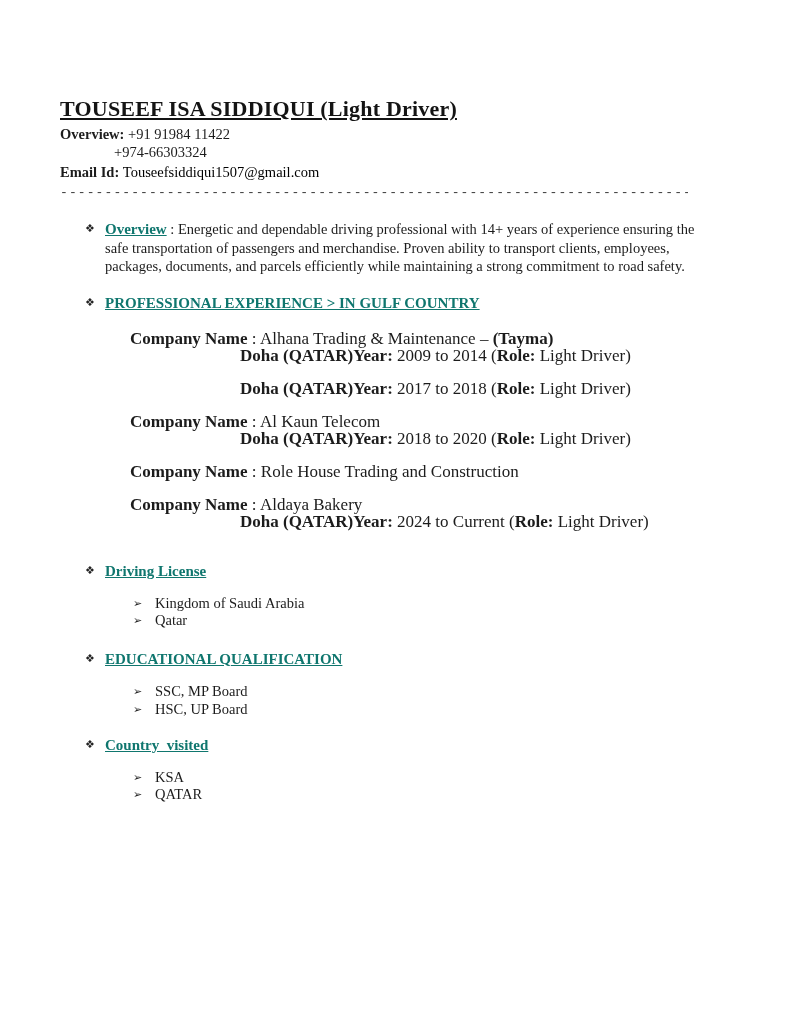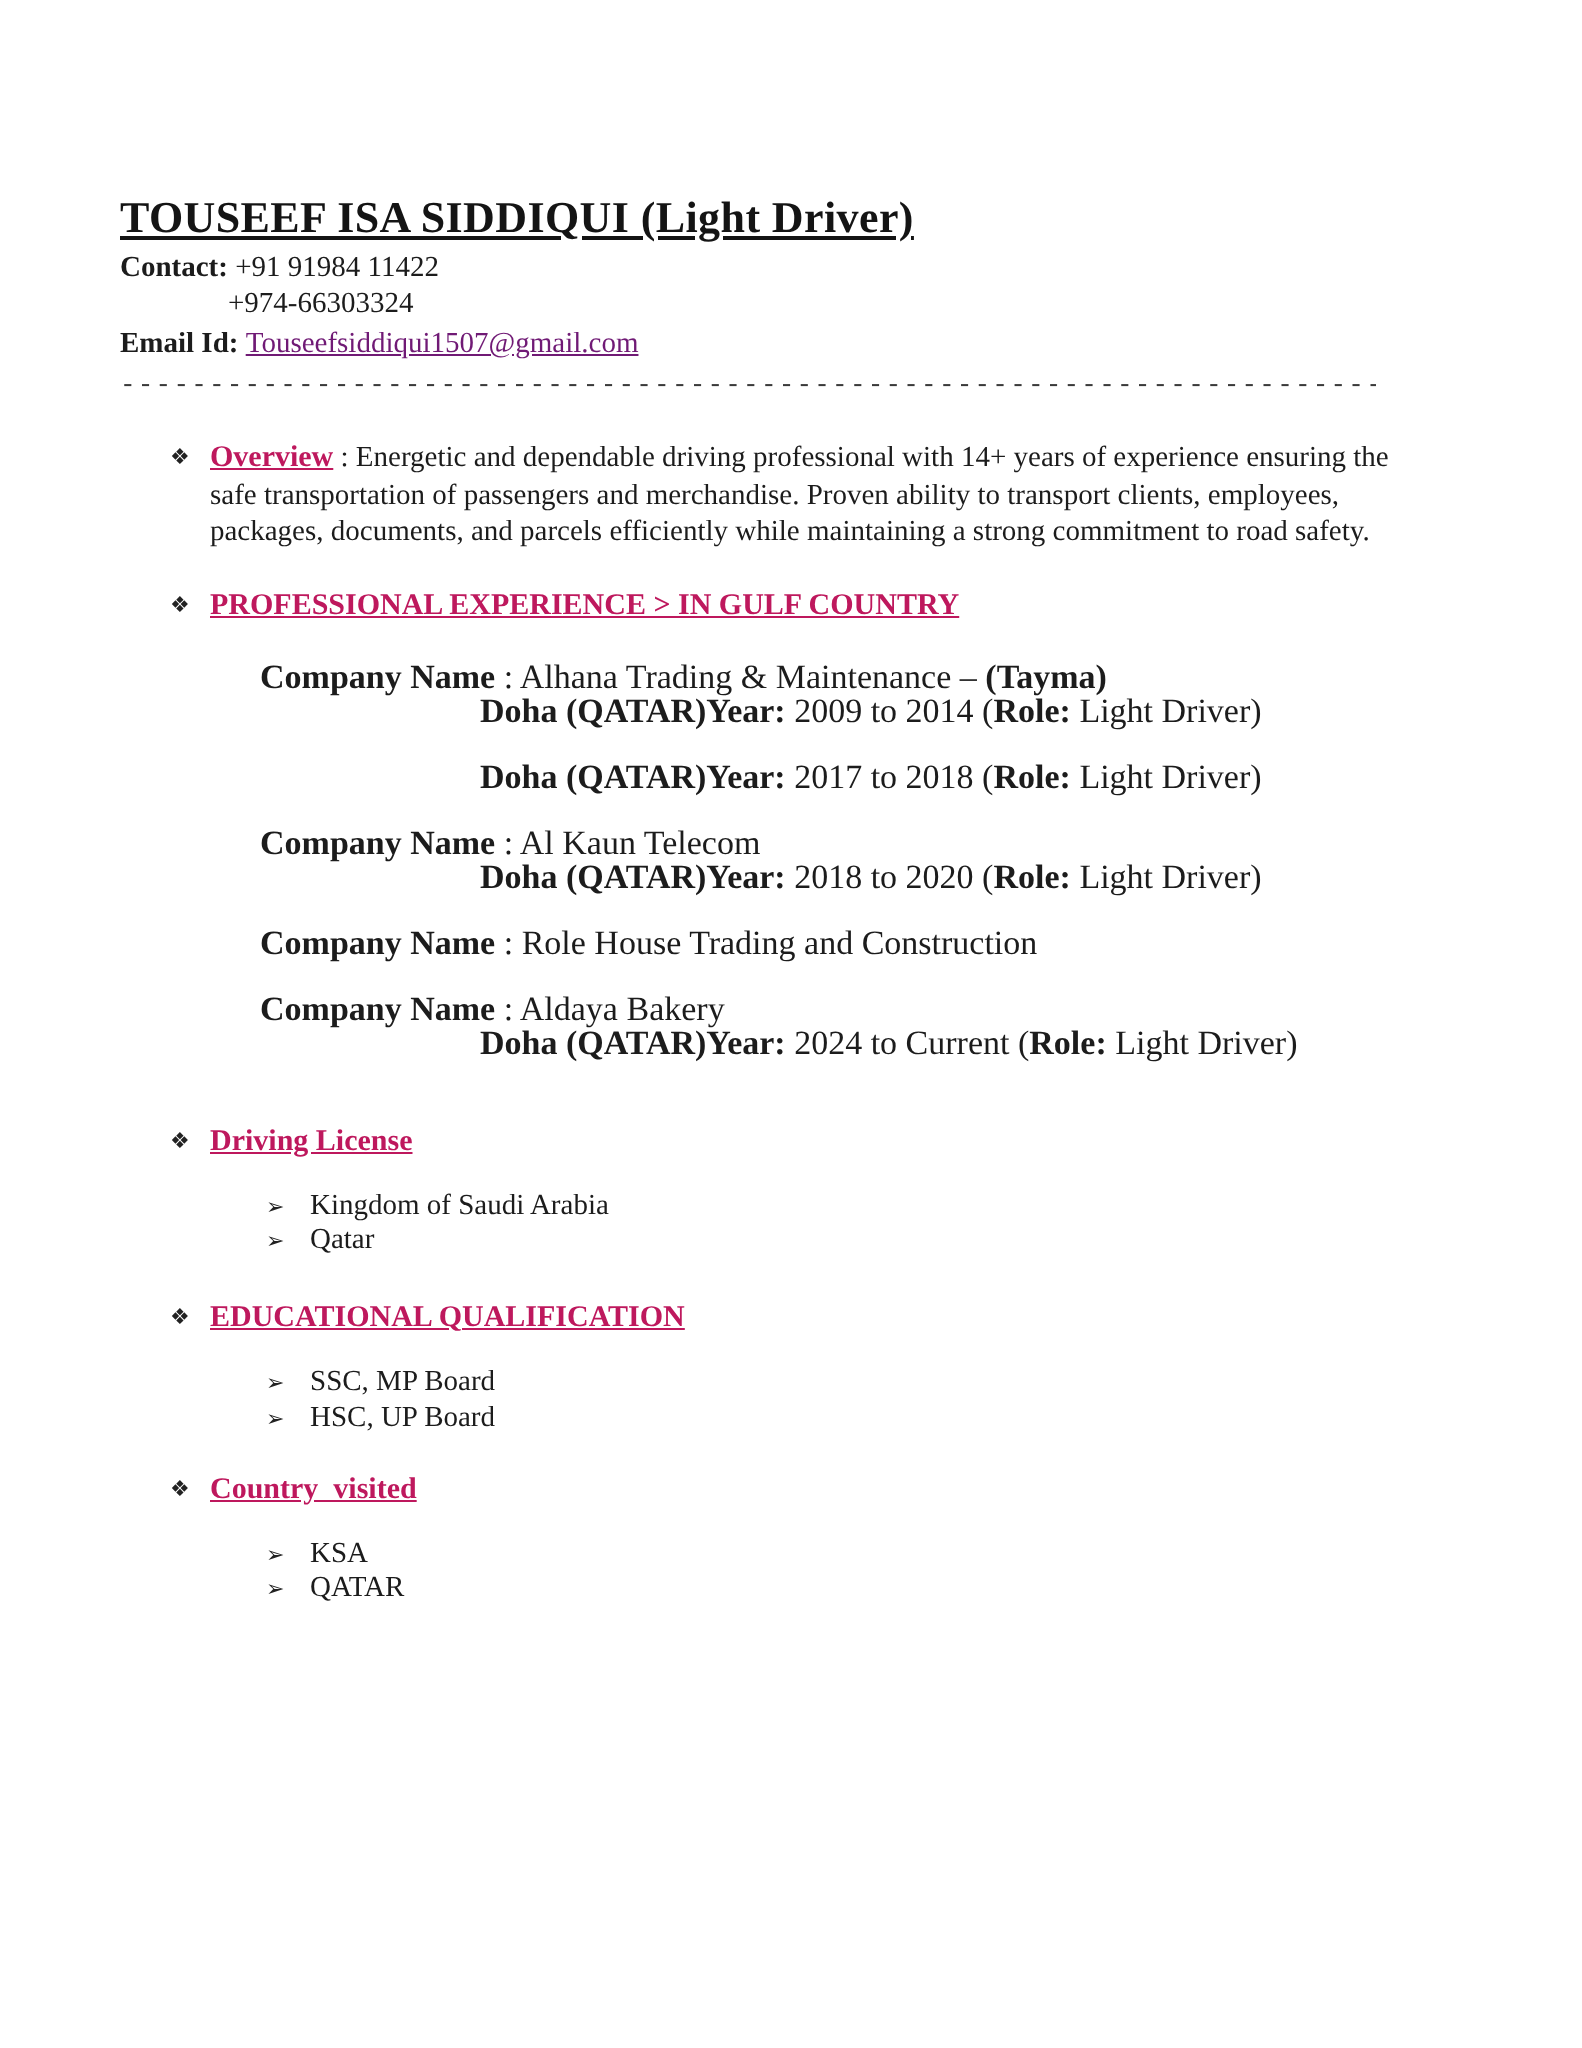--- a/index.html
+++ b/index.html
@@ -20,39 +20,39 @@
     line-height: 26px;
     letter-spacing: 0.2px;
     color: #141414;
   }
   .contact-line { font-size: 14.5px; line-height: 18px; margin-top: 3px; }
   .contact-line.second { padding-left: 54px; margin-top: 0; }
   .b { font-weight: bold; }
   .pre { white-space: pre; }
   .email-line { font-size: 14.5px; line-height: 18px; margin-top: 2px; }
   .email-link {
-    color: #701a75; text-decoration: underline; cursor: pointer;
+    color: #000000; cursor: pointer;
   }
   .separator {
     margin-top: 4px;
     width: 628px; overflow: hidden; white-space: nowrap;
     font-size: 13px; letter-spacing: 1.1px; color: #3a3a3a;
     font-family: "Liberation Mono", monospace;
   }
 
   .section-row { display: flex; margin-left: 25px; }
   .bullet {
     width: 20px; flex: none;
     font-family: "DejaVu Sans", sans-serif;
     font-size: 11px; line-height: 18px; color: #222;
   }
   .section-body { flex: 1; max-width: 600px; font-size: 14.5px; line-height: 18.5px; }
   .section-heading {
     font-weight: bold; text-decoration: underline;
-    font-size: 15px; white-space: pre-wrap; color: #be185d;
+    font-size: 15px; white-space: pre-wrap; color: #0f766e;
   }
   .ov { margin-top: 20px; }
   .exp-head { margin-top: 18px; }
 
   .entries { margin-top: 18px; margin-left: 70px; }
   .entry { margin-bottom: 16px; font-size: 17px; line-height: 17px; }
   .entry-line2 { padding-left: 110px; }
 
   .list-head { margin-top: 32px; }
   .list-head.edu { margin-top: 20px; }
@@ -67,21 +67,21 @@
   }
 </style>
 </head>
 <body>
 
 <div class="page">
   <div class="content">
 
     <div class="title">TOUSEEF ISA SIDDIQUI (Light Driver)</div>
 
-    <div class="contact-line"><span class="b pre">Contact: </span><span>+91 91984 11422</span></div>
+    <div class="contact-line"><span class="b pre">Overview: </span><span>+91 91984 11422</span></div>
     <div class="contact-line second"><span>+974-66303324</span></div>
 
     <div class="email-line"><span class="b pre">Email Id: </span><a class="email-link">Touseefsiddiqui1507@gmail.com</a></div>
 
     <div class="separator">------------------------------------------------------------------------------------------------------------------------------------------------------------------</div>
 
     <div class="section-row ov">
       <span class="bullet">❖</span>
       <div class="section-body"><span class="section-heading">Overview</span><span> : Energetic and dependable driving professional with 14+ years of experience ensuring the safe transportation of passengers and merchandise. Proven ability to transport clients, employees, packages, documents, and parcels efficiently while maintaining a  strong commitment to road safety.</span></div>
     </div>

